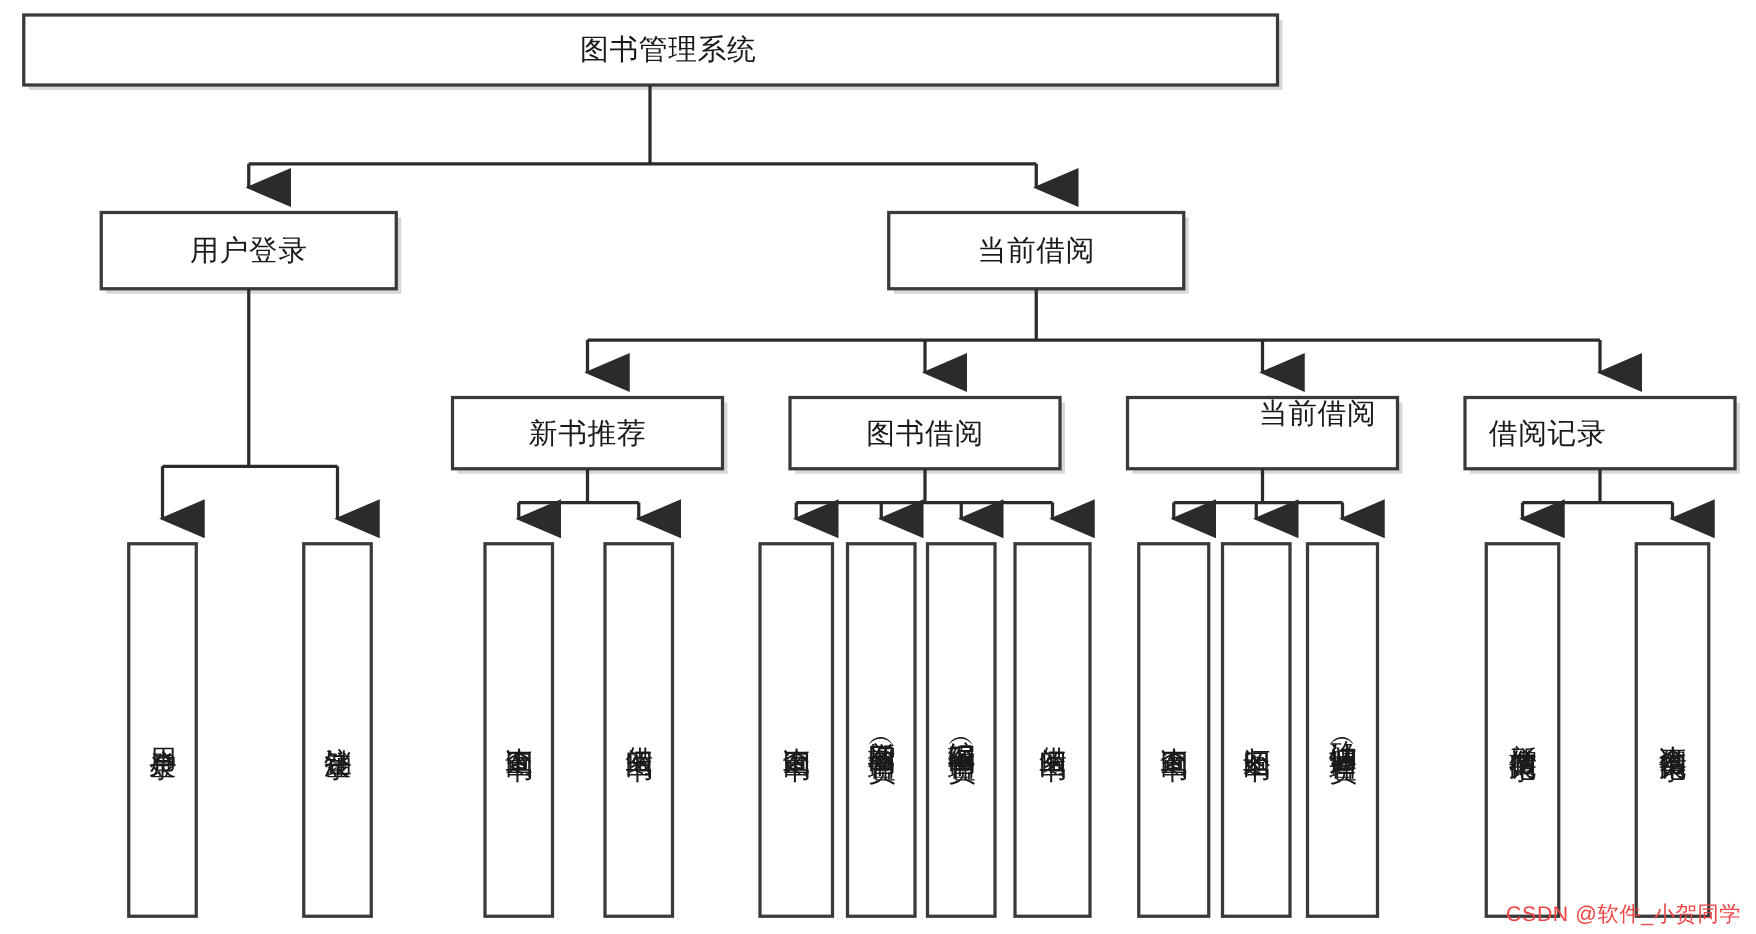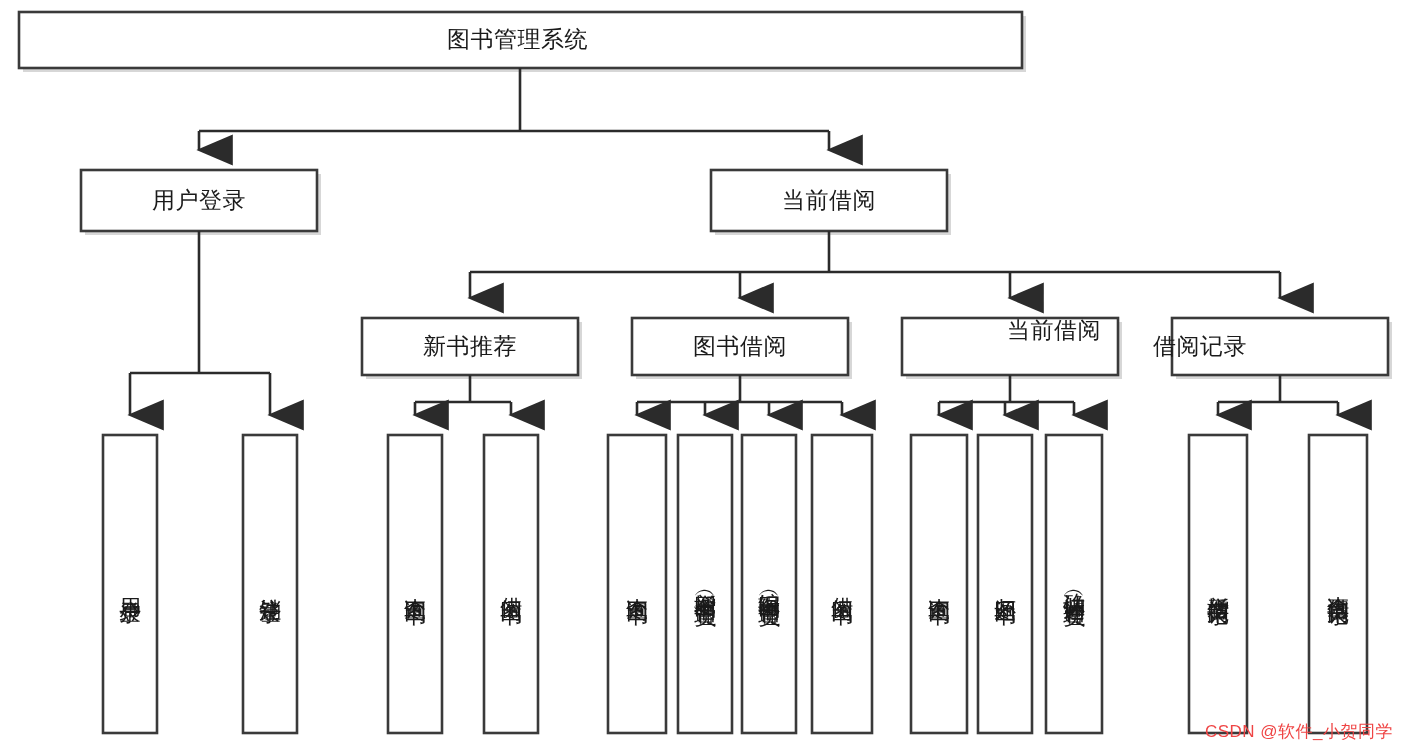--- a/index.html
+++ b/index.html
@@ -191,29 +191,29 @@
     </g>
 
     <g>
       <path class="connector" d="M 1280 375 L 1280 402"></path>
       <path class="connector" d="M 1218 402 L 1338 402"></path>
       <path class="connector" d="M 1218 402 L 1218 415" marker-end="url(#arrow)"></path>
       <path class="connector" d="M 1338 402 L 1338 415" marker-end="url(#arrow)"></path>
     </g>
   </svg>
 
-  <div class="node-label label-horizontal" style="left:16px; top:12px; width:1003px; height:56px;">图书管理系统</div>
+  <div class="node-label label-horizontal" style="left:33px; top:12px; width:1003px; height:56px;">图书管理系统</div>
 
   <div class="node-label label-horizontal" style="left:81px; top:170px; width:236px; height:61px;">用户登录</div>
   <div class="node-label label-horizontal" style="left:711px; top:170px; width:236px; height:61px;">当前借阅</div>
 
   <div class="node-label label-horizontal" style="left:362px; top:318px; width:216px; height:57px;">新书推荐</div>
   <div class="node-label label-horizontal" style="left:632px; top:318px; width:216px; height:57px;">图书借阅</div>
   <div class="node-label label-horizontal" style="left:902px; top:302px; width:216px; height:57px;padding-left:44px;">当前借阅</div>
-  <div class="node-label label-horizontal" style="left:1112px; top:318px; width:176px; height:57px;text-align:right;">借阅记录</div>
+  <div class="node-label label-horizontal" style="left:1150px; top:318px; width:176px; height:57px;text-align:right;">借阅记录</div>
 
   <div class="node-label label-vertical" style="left:103px; top:435px; width:54px; height:298px;">用户登录</div>
   <div class="node-label label-vertical" style="left:243px; top:435px; width:54px; height:298px;">注销登录</div>
 
   <div class="node-label label-vertical" style="left:388px; top:435px; width:54px; height:298px;">查询图书</div>
   <div class="node-label label-vertical" style="left:484px; top:435px; width:54px; height:298px;">借阅图书</div>
 
   <div class="node-label label-vertical" style="left:608px; top:435px; width:58px; height:298px;">查询图书</div>
   <div class="node-label label-vertical" style="left:678px; top:435px; width:54px; height:298px;">新增图书（管理员）</div>
   <div class="node-label label-vertical" style="left:742px; top:435px; width:54px; height:298px;">编辑图书（管理员）</div>

